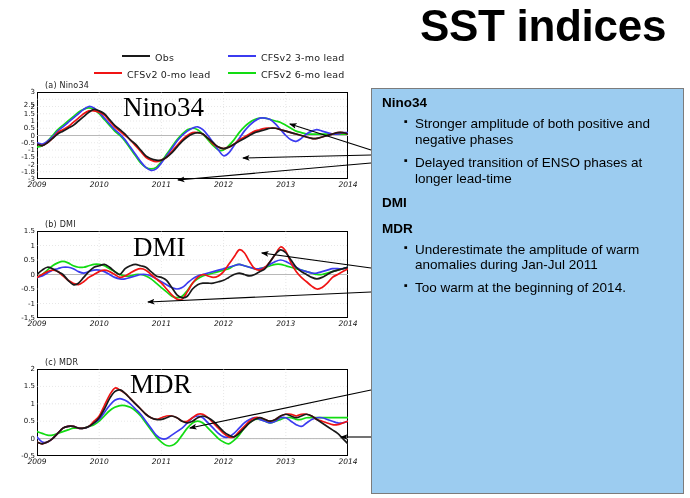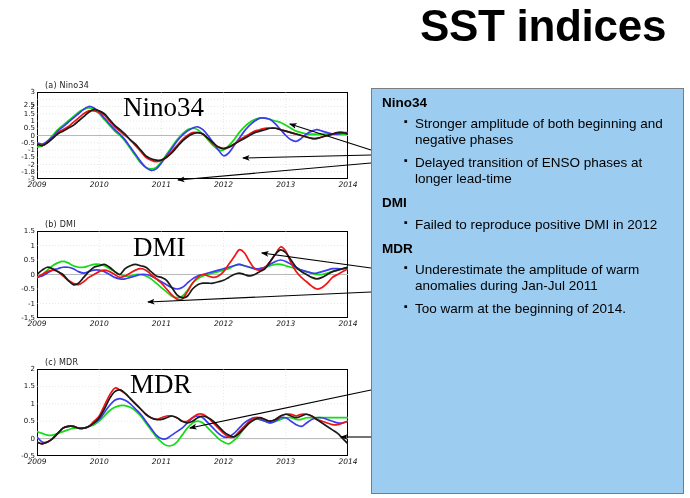--- a/index.html
+++ b/index.html
@@ -80,20 +80,38 @@
   
   .arrows{position:absolute;left:0;top:0;width:690px;height:498px;pointer-events:none;z-index:9;}
 </style>
 </head>
 <body>
 
 <div id="slide">
 
   <div class="slide-title">SST indices</div>
 
+  <div class="legend">
+    <div class="legend-row" style="left:0;top:0;width:340px;">
+      <div class="legend-item" style="left:96px;top:0;">
+        <span class="legend-swatch" style="border-top-color:#1a1a1a"></span><span class="legend-label">Obs</span>
+      </div>
+      <div class="legend-item" style="left:202px;top:0;">
+        <span class="legend-swatch" style="border-top-color:#3b3bf0"></span><span class="legend-label">CFSv2 3-mo lead</span>
+      </div>
+    </div>
+    <div class="legend-row" style="left:0;top:17px;width:340px;">
+      <div class="legend-item" style="left:68px;top:0;">
+        <span class="legend-swatch" style="border-top-color:#f01414"></span><span class="legend-label">CFSv2 0-mo lead</span>
+      </div>
+      <div class="legend-item" style="left:202px;top:0;">
+        <span class="legend-swatch" style="border-top-color:#12dc12"></span><span class="legend-label">CFSv2 6-mo lead</span>
+      </div>
+    </div>
+  </div>
 
   <div class="panel" id="panel0" style="left:37px;top:92px;width:311px;height:87px;border-radius:23px;">
     <div class="panel-caption">(a) Nino34</div>
     <div class="plotframe"></div>
     <svg class="svg-plot" id="svg0" viewBox="0 0 311 87" preserveAspectRatio="none">
         <g>
           <line x1="0" x2="311" y1="7.25" y2="7.25" stroke="#cfcfcf" stroke-width="0.5" stroke-dasharray="1,2"></line>
           <line x1="0" x2="311" y1="14.5" y2="14.5" stroke="#cfcfcf" stroke-width="0.5" stroke-dasharray="1,2"></line>
           <line x1="0" x2="311" y1="21.75" y2="21.75" stroke="#cfcfcf" stroke-width="0.5" stroke-dasharray="1,2"></line>
           <line x1="0" x2="311" y1="29" y2="29" stroke="#cfcfcf" stroke-width="0.5" stroke-dasharray="1,2"></line>
@@ -217,26 +235,25 @@
         <div class="xtick" style="left: 124.4px;">2011</div>
         <div class="xtick" style="left: 186.6px;">2012</div>
         <div class="xtick" style="left: 248.8px;">2013</div>
         <div class="xtick" style="left: 311px;">2014</div>
       </div>
   </div>
 
   <div class="textbox">
     <div class="tb-head">Nino34</div>
     <ul class="tb-list">
-      <li>Stronger amplitude of both beginning and negative phases</li>
+      <li>Stronger amplitude of both positive and negative phases</li>
       <li>Delayed transition of ENSO phases at longer lead-time</li>
     </ul>
     <div class="tb-head second">DMI</div>
     <ul class="tb-list">
-      <li>Failed to reproduce positive DMI in 2012</li>
     </ul>
     <div class="tb-head second">MDR</div>
     <ul class="tb-list">
       <li>Underestimate the amplitude of warm anomalies during Jan-Jul 2011</li>
       <li>Too warm at the beginning of 2014.</li>
     </ul>
   </div>
 
   <svg class="arrows">
     <defs>

